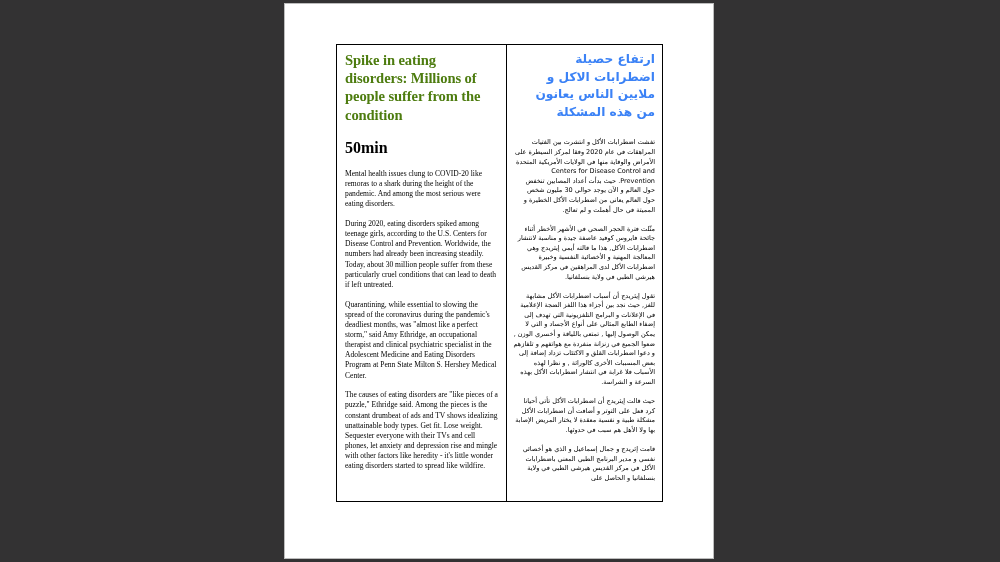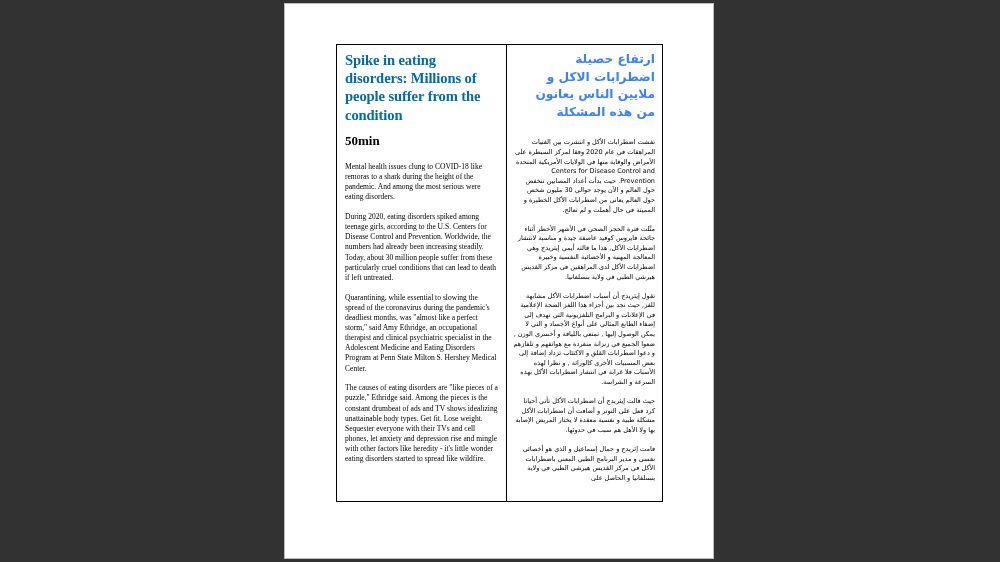--- a/index.html
+++ b/index.html
@@ -62,29 +62,29 @@
     direction: rtl;
     text-align: right;
   }
 
   
   .headline {
     font-family: "Liberation Serif", serif;
     font-weight: bold;
     font-size: 14.6px;
     line-height: 18.2px;
-    color: #0369a1;
-    margin: 0 0 9px 0;
+    color: #4d7c0f;
+    margin: 0 0 16px 0;
     letter-spacing: -0.1px;
   }
 
   .duration {
     font-family: "Liberation Serif", serif;
     font-weight: bold;
-    font-size: 13px;
+    font-size: 16px;
     line-height: 16px;
     color: #000000;
     margin: 0 0 13px 0;
   }
 
   .en-para {
     font-family: "Liberation Serif", serif;
     font-size: 7.55px;
     line-height: 10.15px;
     color: #000000;
@@ -123,21 +123,21 @@
 
   <div id="page">
 
     <div id="article-table">
 
       <div class="cell" id="cell-english">
         <h1 class="headline">Spike in eating disorders: Millions of people suffer from the condition</h1>
 
         <div class="duration">50min</div>
 
-        <p class="en-para">Mental health issues clung to COVID-18 like remoras to a shark during the height of the pandemic. And among the most serious were eating disorders.</p>
+        <p class="en-para">Mental health issues clung to COVID-20 like remoras to a shark during the height of the pandemic. And among the most serious were eating disorders.</p>
         <p class="en-para">During 2020, eating disorders spiked among teenage girls, according to the U.S. Centers for Disease Control and Prevention. Worldwide, the numbers had already been increasing steadily. Today, about 30 million people suffer from these particularly cruel conditions that can lead to death if left untreated.</p>
         <p class="en-para">Quarantining, while essential to slowing the spread of the coronavirus during the pandemic's deadliest months, was "almost like a perfect storm," said Amy Ethridge, an occupational therapist and clinical psychiatric specialist in the Adolescent Medicine and Eating Disorders Program at Penn State Milton S. Hershey Medical Center.</p>
         <p class="en-para">The causes of eating disorders are "like pieces of a puzzle," Ethridge said. Among the pieces is the constant drumbeat of ads and TV shows idealizing unattainable body types. Get fit. Lose weight. Sequester everyone with their TVs and cell phones, let anxiety and depression rise and mingle with other factors like heredity - it's little wonder eating disorders started to spread like wildfire.</p>
       </div>
 
       <div class="cell" id="cell-arabic">
         <h1 class="ar-headline">ارتفاع حصيلة اضطرابات الاكل و ملايين الناس يعانون من هذه المشكلة</h1>
 
         <p class="ar-para">تفشت اضطرابات الأكل و انتشرت بين الفتيات المراهقات في عام 2020 وفقا لمركز السيطرة على الأمراض والوقاية منها في الولايات الأمريكية المتحدة Centers for Disease Control and Prevention. حيث بدأت أعداد المصابين تنخفض حول العالم و الآن يوجد حوالي 30 مليون شخص حول العالم يعاني من اضطرابات الأكل الخطيرة و المميتة في حال أهملت و لم تعالج.</p>
         <p class="ar-para">مثّلت فترة الحجر الصحي في الأشهر الأخطر أثناء جائحة فايروس كوفيد عاصفة جيدة و مناسبة لانتشار اضطرابات الأكل, هذا ما قالته أيمي إيثريدج وهي المعالجة المهنية و الأخصائية النفسية وخبيرة اضطرابات الأكل لدى المراهقين في مركز القديس هيرشي الطبي في ولاية بنسلفانيا.</p>

